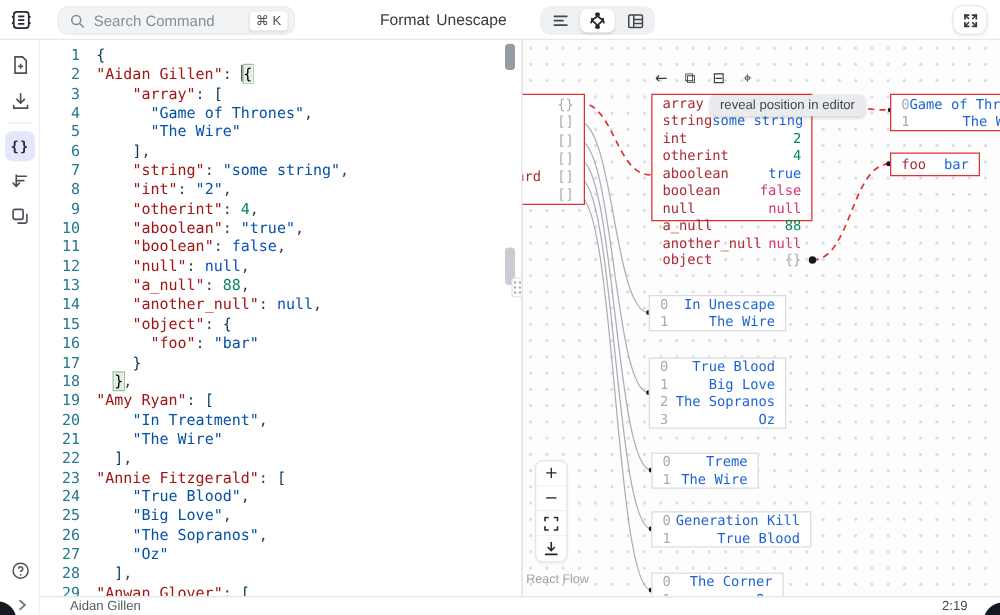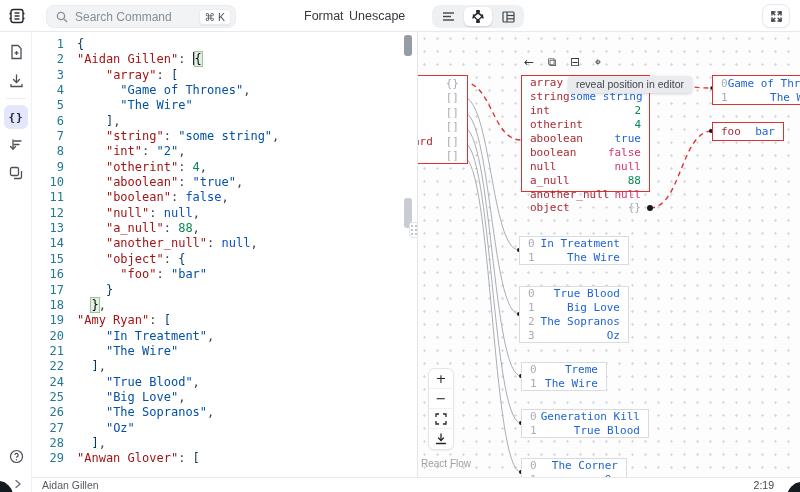--- a/index.html
+++ b/index.html
@@ -61,21 +61,21 @@
   .node-toolbar{position:absolute;left:103px;top:22px;display:flex;gap:7px;z-index:6}
   .node-toolbar .nti{width:16px;height:15px;display:flex;align-items:center;justify-content:center;font-size:12px;color:#343a40;font-family:"DejaVu Sans",sans-serif;cursor:pointer}
   .tooltip{position:absolute;left:150px;top:44px;background:#e9ebee;color:#41464c;font-size:10.5px;padding:2px 8px 3px;border-radius:4px;box-shadow:0 1px 3px rgba(0,0,0,.18);z-index:7;white-space:nowrap}
   .flow-controls{position:absolute;left:10px;top:336px;width:26px;background:#fff;border:1px solid #e2e5e9;border-radius:6px;box-shadow:0 1px 2px rgba(0,0,0,.06);z-index:8}
   .fc-btn{width:100%;height:20px;display:flex;align-items:center;justify-content:center;color:#23272e;font-size:13px;border-bottom:1px solid #f0f1f3;cursor:pointer;font-family:"DejaVu Sans",sans-serif}
   .fc-btn:last-child{border-bottom:none}
   .attribution{position:absolute;left:3px;top:426px;font-size:10px;color:#9aa0a6;z-index:8}
 
   
   .statusbar{position:absolute;left:32px;top:477px;width:768px;height:15px;background:#fff;border-top:1px solid #e7e9ec;z-index:28;display:flex;align-items:center}
-  .sb-path{font-size:10.5px;color:#555b63;margin-left:10px}
+  .sb-path{font-size:10.5px;color:#555b63;margin-left:24px}
   .sb-time{font-size:10.5px;color:#41464c;margin-left:auto;margin-right:26px}
   .bottom-icons{position:absolute;left:0;top:440px;width:32px;z-index:29}
   .corner{position:absolute;width:30px;height:30px;border-radius:50%;background:#151a21;z-index:40}
   .corner-bl{left:-17px;top:481px}
   .corner-br{left:787px;top:482px}
   svg{display:block}
 </style>
 </head>
 <body>
 
@@ -214,20 +214,21 @@
         <div class="cl"><span class="ln">13</span><span class="lt"><span class="tok-pun">    </span><span class="tok-key">"a_null"</span><span class="tok-pun">: </span><span class="tok-num">88</span><span class="tok-pun">,</span></span></div>
         <div class="cl"><span class="ln">14</span><span class="lt"><span class="tok-pun">    </span><span class="tok-key">"another_null"</span><span class="tok-pun">: </span><span class="tok-kw">null</span><span class="tok-pun">,</span></span></div>
         <div class="cl"><span class="ln">15</span><span class="lt"><span class="tok-pun">    </span><span class="tok-key">"object"</span><span class="tok-pun">: </span><span class="tok-brace">{</span></span></div>
         <div class="cl"><span class="ln">16</span><span class="lt"><span class="tok-pun">      </span><span class="tok-key">"foo"</span><span class="tok-pun">: </span><span class="tok-str">"bar"</span></span></div>
         <div class="cl"><span class="ln">17</span><span class="lt"><span class="tok-pun">    </span><span class="tok-brace">}</span></span></div>
         <div class="cl"><span class="ln">18</span><span class="lt"><span class="tok-pun">  </span><span class="tok-bm">}</span><span class="tok-pun">,</span></span></div>
         <div class="cl"><span class="ln">19</span><span class="lt"><span class="tok-key">"Amy Ryan"</span><span class="tok-pun">: </span><span class="tok-brace">[</span></span></div>
         <div class="cl"><span class="ln">20</span><span class="lt"><span class="tok-pun">    </span><span class="tok-str">"In Treatment"</span><span class="tok-pun">,</span></span></div>
         <div class="cl"><span class="ln">21</span><span class="lt"><span class="tok-pun">    </span><span class="tok-str">"The Wire"</span></span></div>
         <div class="cl"><span class="ln">22</span><span class="lt"><span class="tok-pun">  </span><span class="tok-brace">]</span><span class="tok-pun">,</span></span></div>
+        <div class="cl"><span class="ln">23</span><span class="lt"><span class="tok-key">"Annie Fitzgerald"</span><span class="tok-pun">: </span><span class="tok-brace">[</span></span></div>
         <div class="cl"><span class="ln">24</span><span class="lt"><span class="tok-pun">    </span><span class="tok-str">"True Blood"</span><span class="tok-pun">,</span></span></div>
         <div class="cl"><span class="ln">25</span><span class="lt"><span class="tok-pun">    </span><span class="tok-str">"Big Love"</span><span class="tok-pun">,</span></span></div>
         <div class="cl"><span class="ln">26</span><span class="lt"><span class="tok-pun">    </span><span class="tok-str">"The Sopranos"</span><span class="tok-pun">,</span></span></div>
         <div class="cl"><span class="ln">27</span><span class="lt"><span class="tok-pun">    </span><span class="tok-str">"Oz"</span></span></div>
         <div class="cl"><span class="ln">28</span><span class="lt"><span class="tok-pun">  </span><span class="tok-brace">]</span><span class="tok-pun">,</span></span></div>
         <div class="cl"><span class="ln">29</span><span class="lt"><span class="tok-key">"Anwan Glover"</span><span class="tok-pun">: </span><span class="tok-brace">[</span></span></div>
       </div>
     <div class="sb-thumb" style="left:372px;top:3px;width:8px;height:21px;background:#969ca3"></div>
     <div class="sb-thumb" style="left:372px;top:166px;width:8px;height:30px;background:#c9ccd2"></div>
     <div class="divider-grip">
@@ -310,21 +311,21 @@
           <span class="nval nv-empty">[]</span>
         </div>
         <div class="grow" style="height: 14.5px;">
           <span class="nk">Alexander Skarsgård</span>
           <span class="nval nv-empty">[]</span>
         </div>
         <div class="grow" style="height: 14.5px;">
           <span class="nval nv-empty">[]</span>
         </div>
       </div>
-      <div class="gnode sel" style="left: 103px; top: 43px; width: 129px; height: 117px;">
+      <div class="gnode sel" style="left: 103px; top: 43px; width: 129px; height: 102px;">
         <div class="grow" style="height: 13.9px;">
           <span class="nk">array</span>
           <span class="nval nv-empty">[]</span>
         </div>
         <div class="grow" style="height: 13.9px;">
           <span class="nk">string</span>
           <span class="nval nv-str">some string</span>
         </div>
         <div class="grow" style="height: 13.9px; gap: 48px;">
           <span class="nk">int</span>
@@ -371,21 +372,21 @@
       </div>
       <div class="gnode sel" style="left: 294px; top: 90px; width: 72px; height: 19px;">
         <div class="grow" style="height: 17px;">
           <span class="nk">foo</span>
           <span class="nval nv-str">bar</span>
         </div>
       </div>
       <div class="gnode" style="left: 101px; top: 204px; width: 110px; height: 29px;">
         <div class="grow" style="height: 13.5px;">
           <span class="idx">0</span>
-          <span class="nval nv-str">In Treatment</span>
+          <span class="nval nv-str">In Unescape</span>
         </div>
         <div class="grow" style="height: 13.5px;">
           <span class="idx">1</span>
           <span class="nval nv-str">The Wire</span>
         </div>
       </div>
       <div class="gnode" style="left: 101px; top: 254px; width: 110px; height: 57px;">
         <div class="grow" style="height: 13.75px;">
           <span class="idx">0</span>
           <span class="nval nv-str">True Blood</span>

